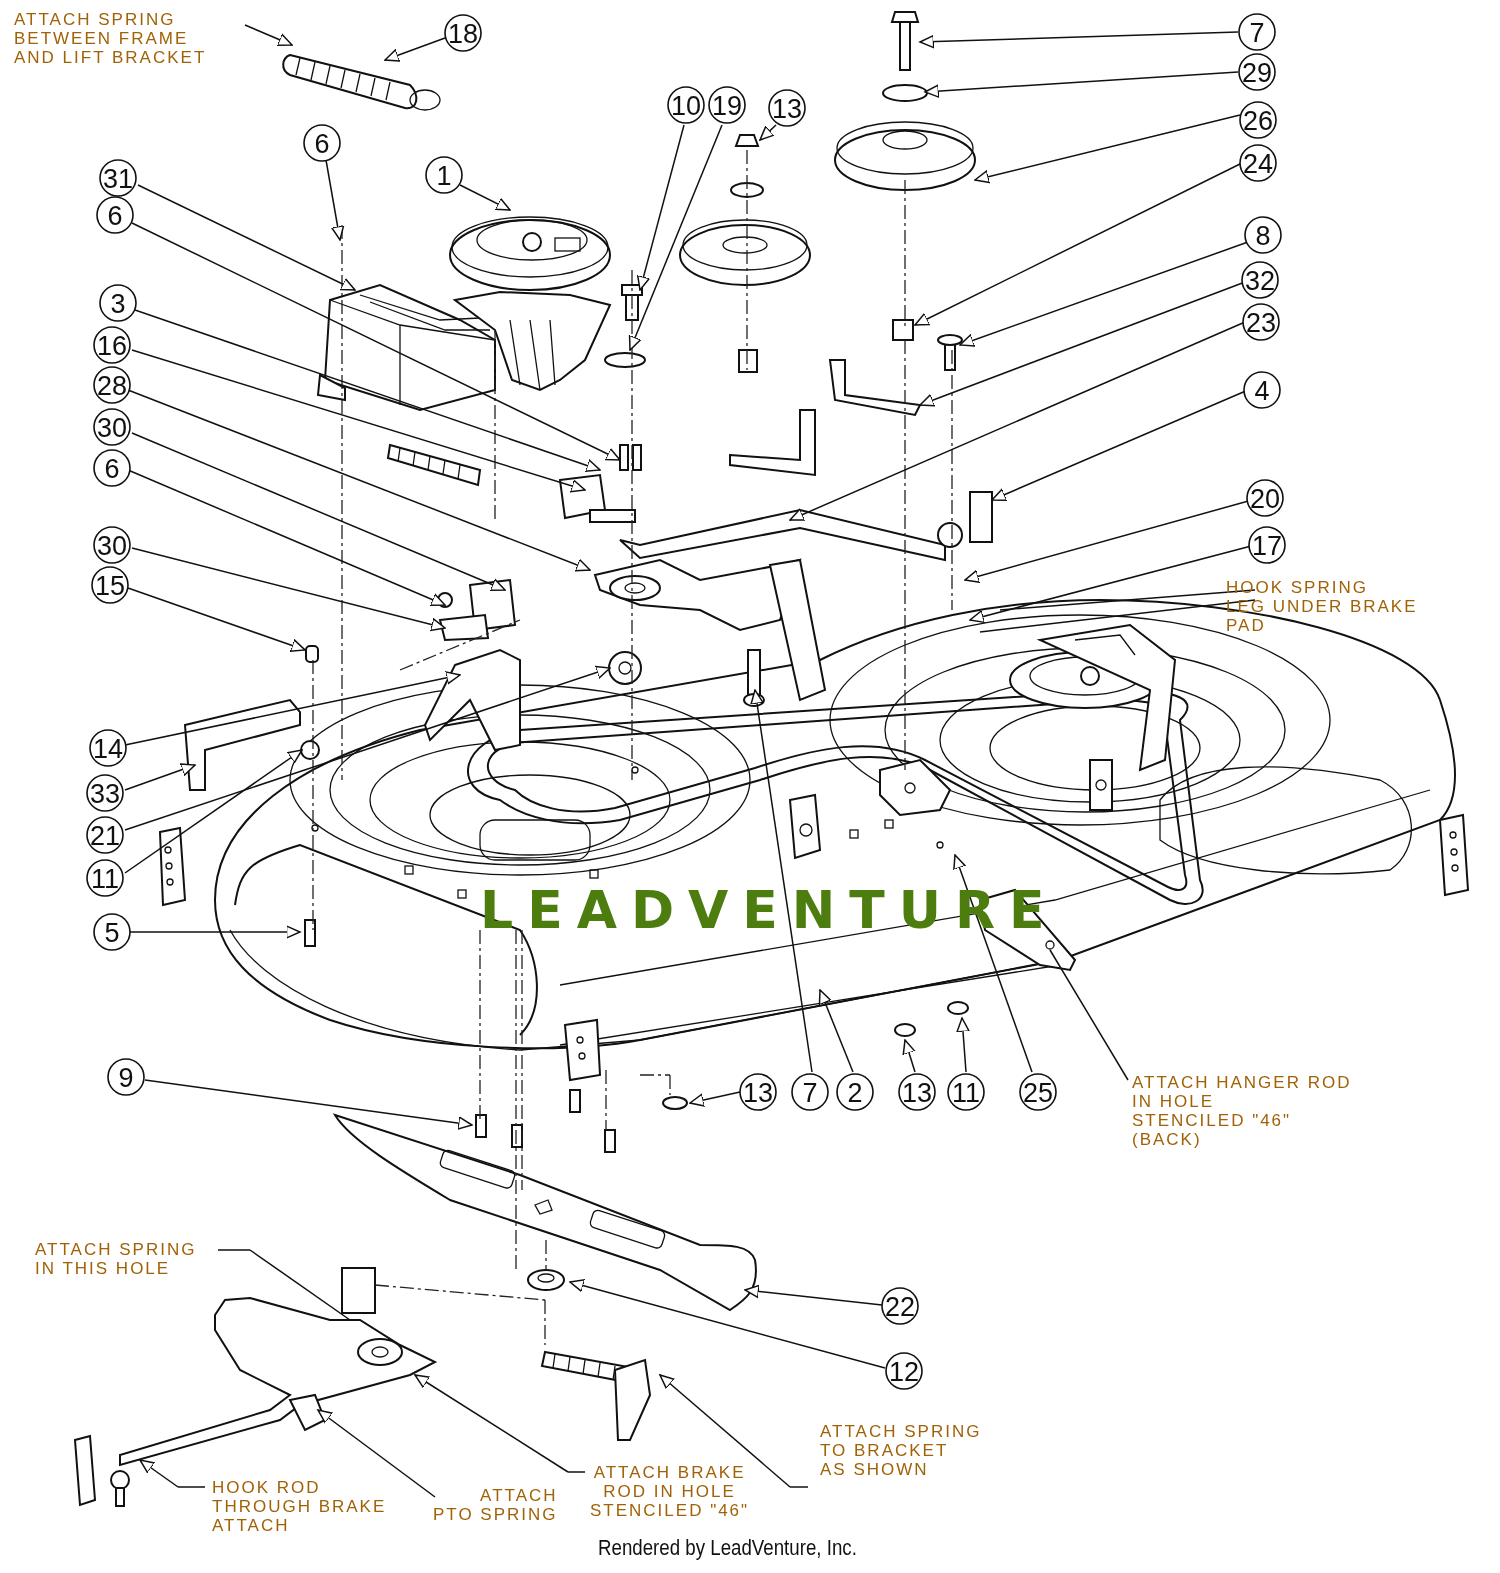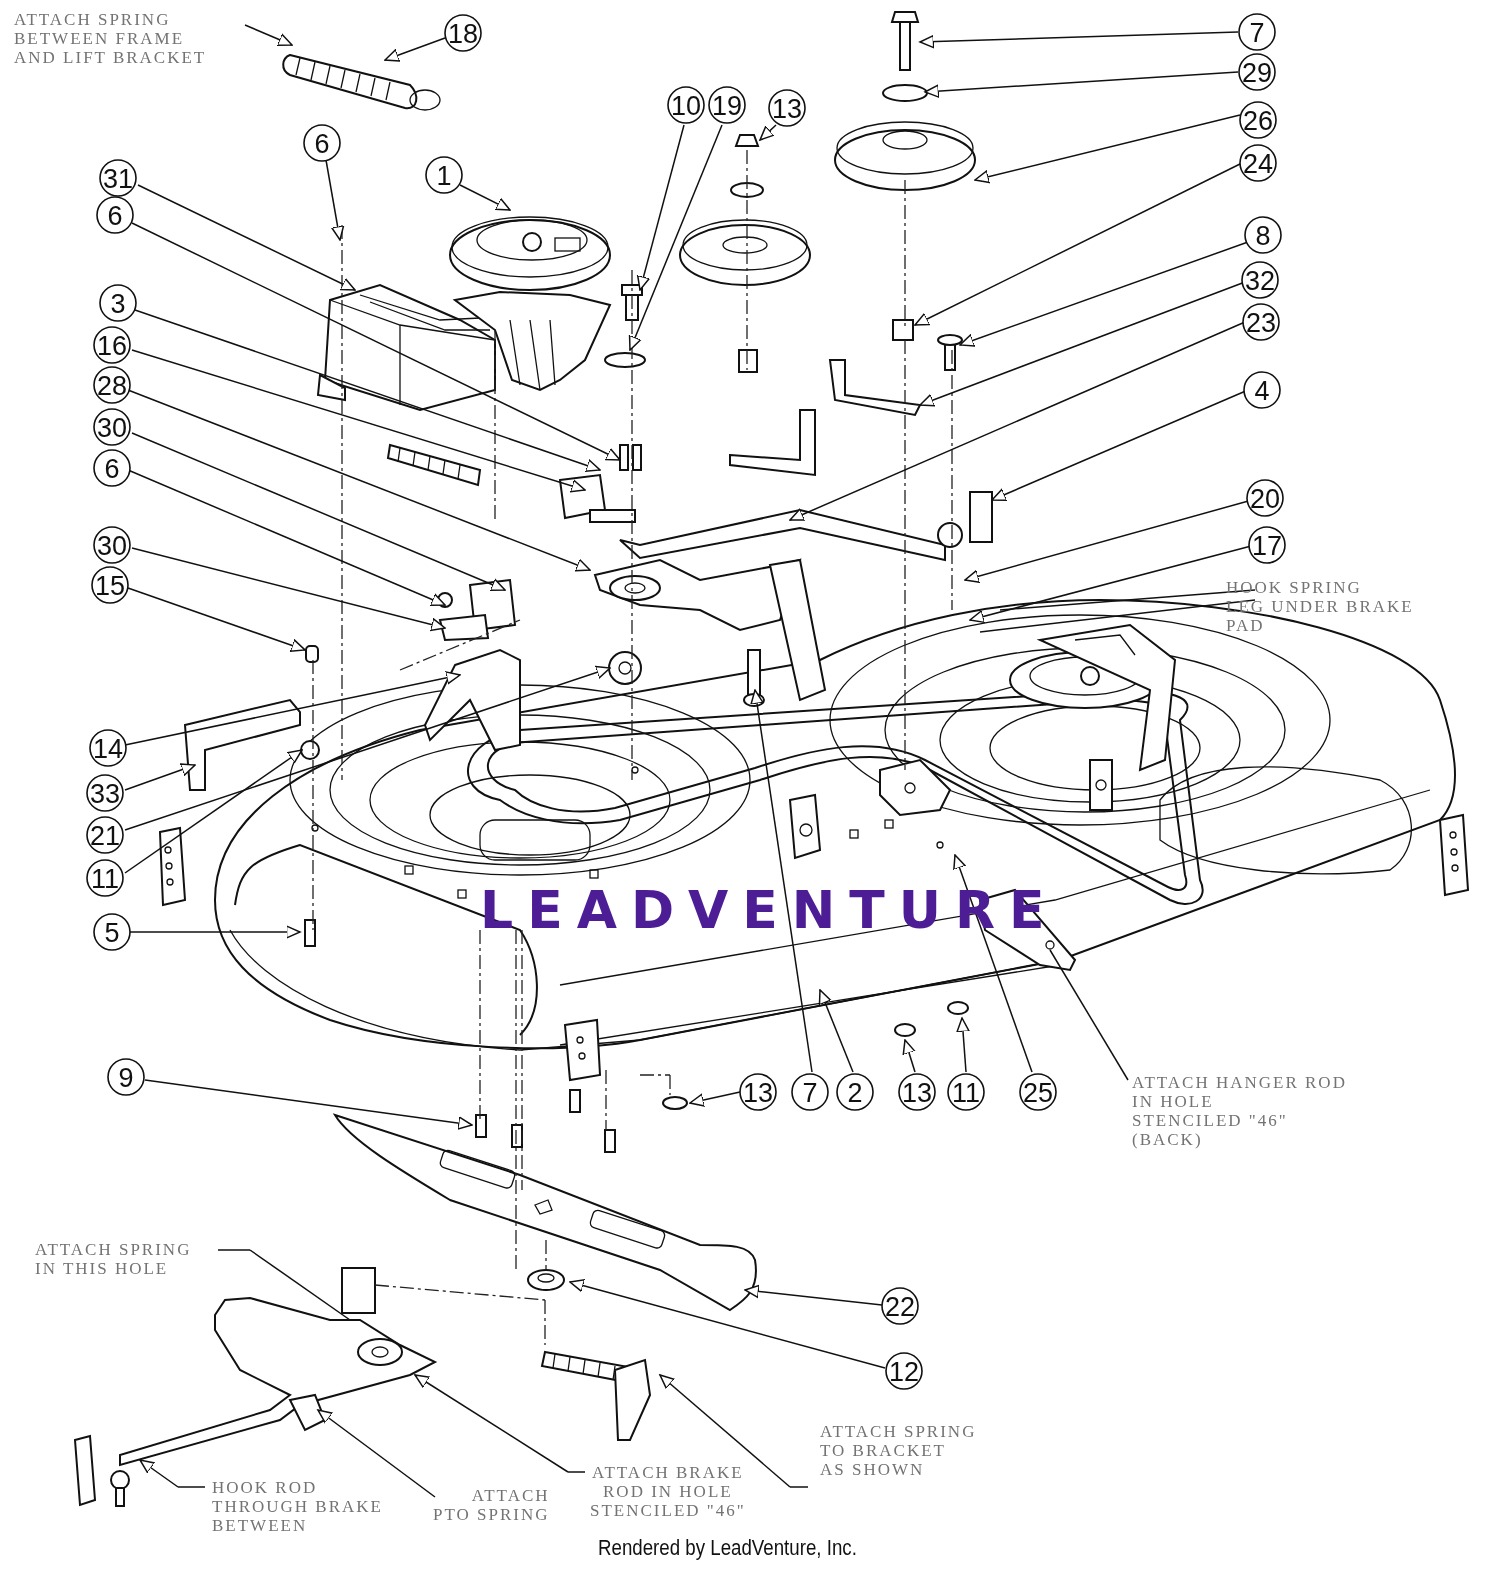--- a/index.html
+++ b/index.html
@@ -5,22 +5,22 @@
   html,body{margin:0;padding:0;background:#fff;}
   body{width:1500px;height:1573px;position:relative;overflow:hidden;font-family:"DejaVu Sans",sans-serif;}
   #drawing{position:absolute;left:0;top:0;width:1500px;height:1573px;}
   .ln{stroke:#111;fill:none;stroke-width:2;}
   .thin{stroke:#111;fill:none;stroke-width:1.3;}
   .fillw{stroke:#111;fill:#fff;stroke-width:2;}
   .dash{stroke:#222;fill:none;stroke-width:1.3;stroke-dasharray:14 4 3 4;}
   .leader{stroke:#111;stroke-width:1.5;fill:none;}
   .callout-circle{stroke:#111;stroke-width:1.6;fill:#fff;}
   .callout-text{font-family:"Liberation Sans",sans-serif;font-size:27px;fill:#111;text-anchor:middle;dominant-baseline:central;}
-  .note{position:absolute;font-family:Liberation Serif, serif;font-size:17px;letter-spacing:2px;line-height:19px;color:#737373;white-space:pre;}
-  .watermark{position:absolute;left:480px;top:880px;font-family:"DejaVu Sans",sans-serif;font-size:52px;letter-spacing:14px;color:#4c1d95;font-weight:bold;}
+  .note{position:absolute;font-family:Liberation Sans, sans-serif;font-size:17px;letter-spacing:2px;line-height:19px;color:#a16207;white-space:pre;}
+  .watermark{position:absolute;left:480px;top:880px;font-family:"DejaVu Sans",sans-serif;font-size:52px;letter-spacing:14px;color:#4d7c0f;font-weight:bold;}
   .footer{position:absolute;left:598px;top:1535px;font-family:"Liberation Sans Narrow","Liberation Sans",sans-serif;font-size:22px;color:#111;transform:scaleX(0.85);transform-origin:left top;}
 </style>
 </head>
 <body>
 
 <svg id="drawing" viewBox="0 0 1500 1573" xmlns="http://www.w3.org/2000/svg">
   <defs>
     <marker id="arr" viewBox="0 0 10 10" refX="9" refY="5" markerWidth="10" markerHeight="10" orient="auto-start-reverse">
       <path d="M0,1 L9,5 L0,9 Z" fill="#fff" stroke="#111" stroke-width="1"></path>
     </marker>
@@ -481,15 +481,15 @@
 <div class="note" style="left:820px;top:1422px;">ATTACH SPRING
 TO BRACKET
 AS SHOWN</div>
 <div class="note" style="left:590px;top:1463px;text-align:center;">ATTACH BRAKE
 ROD IN HOLE
 STENCILED "46"</div>
 <div class="note" style="left:433px;top:1486px;text-align:right;">ATTACH
 PTO SPRING</div>
 <div class="note" style="left:212px;top:1478px;">HOOK ROD
 THROUGH BRAKE
-BETWEEN</div>
+ATTACH</div>
 
 <div class="footer">Rendered by LeadVenture, Inc.</div>
 
 </body></html>

